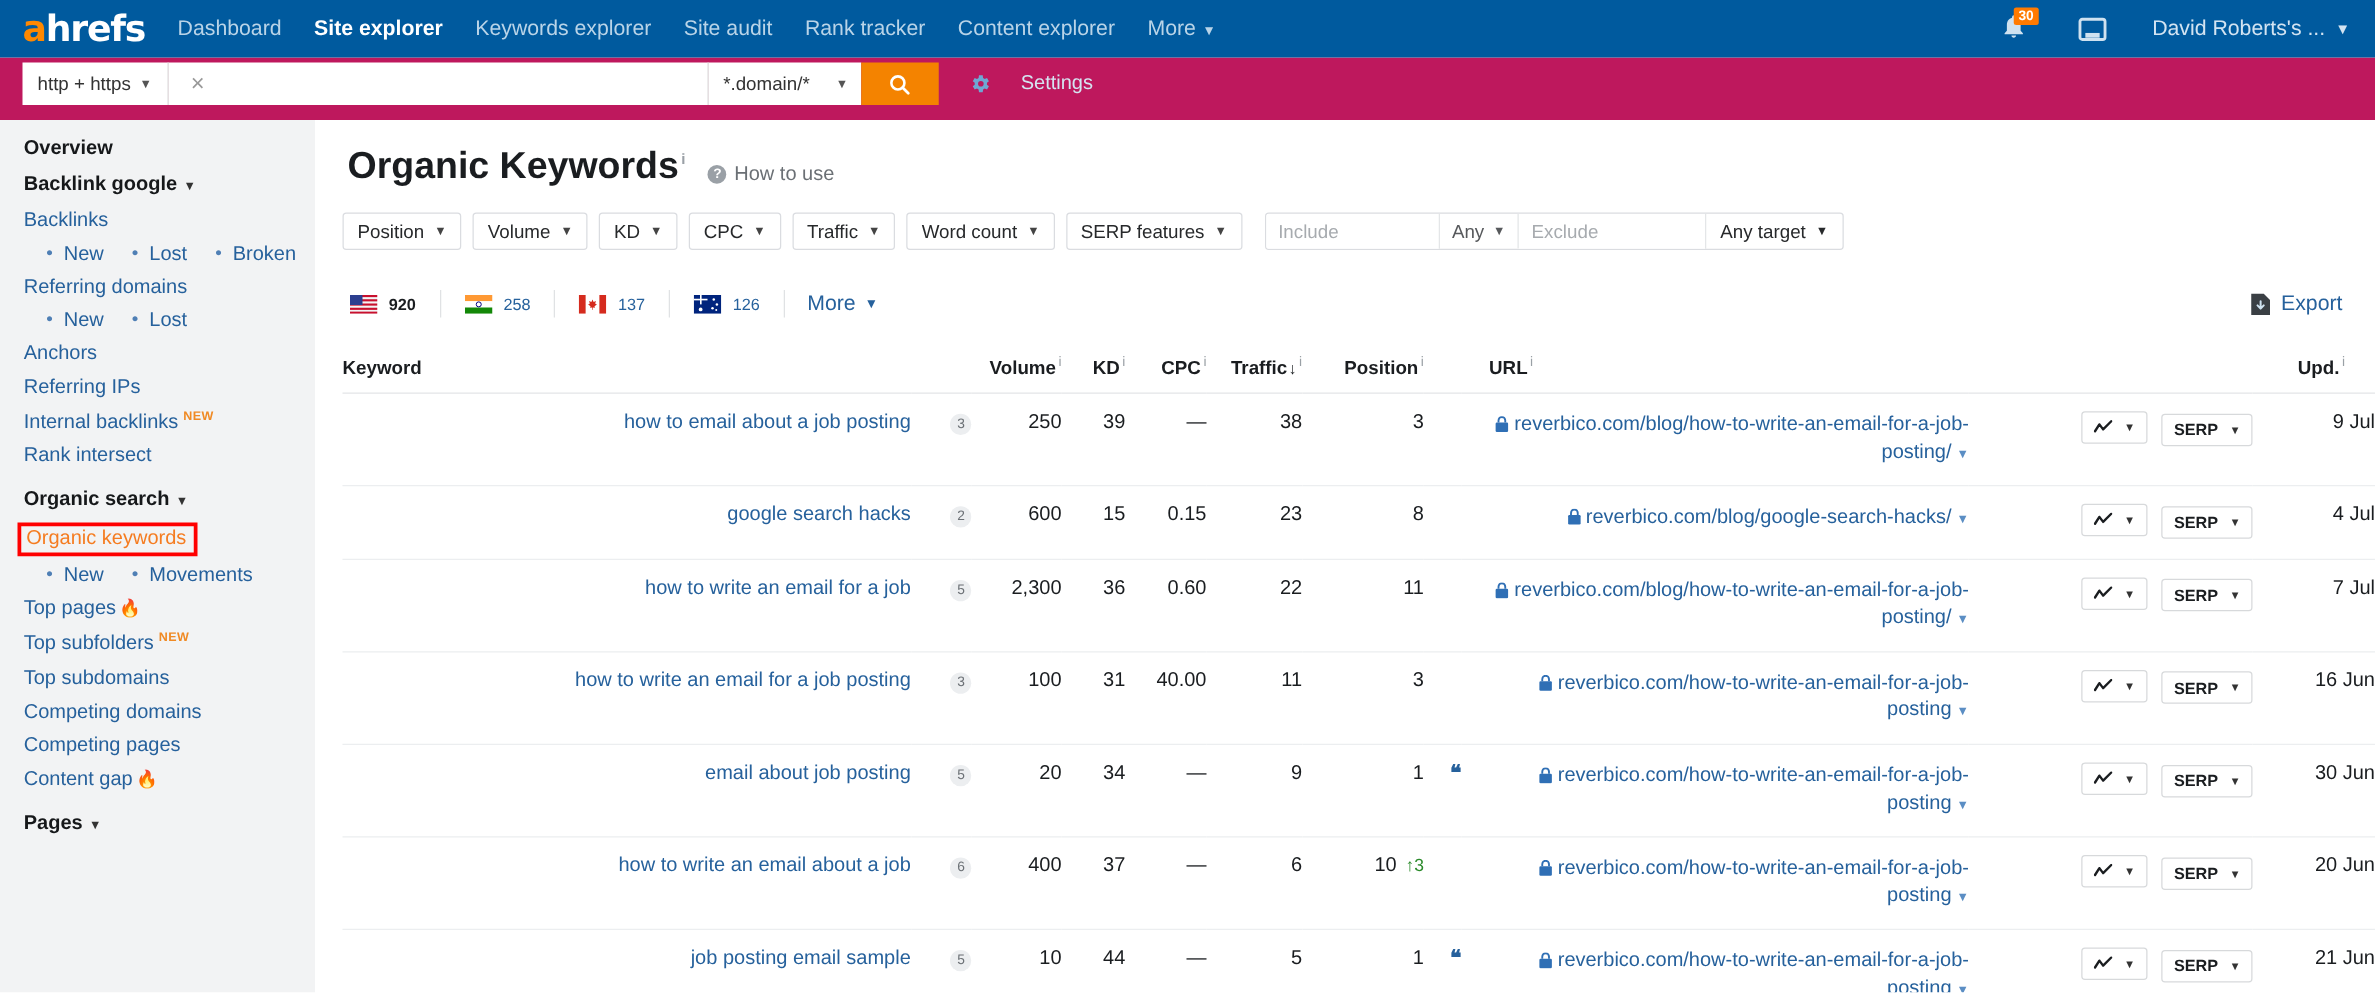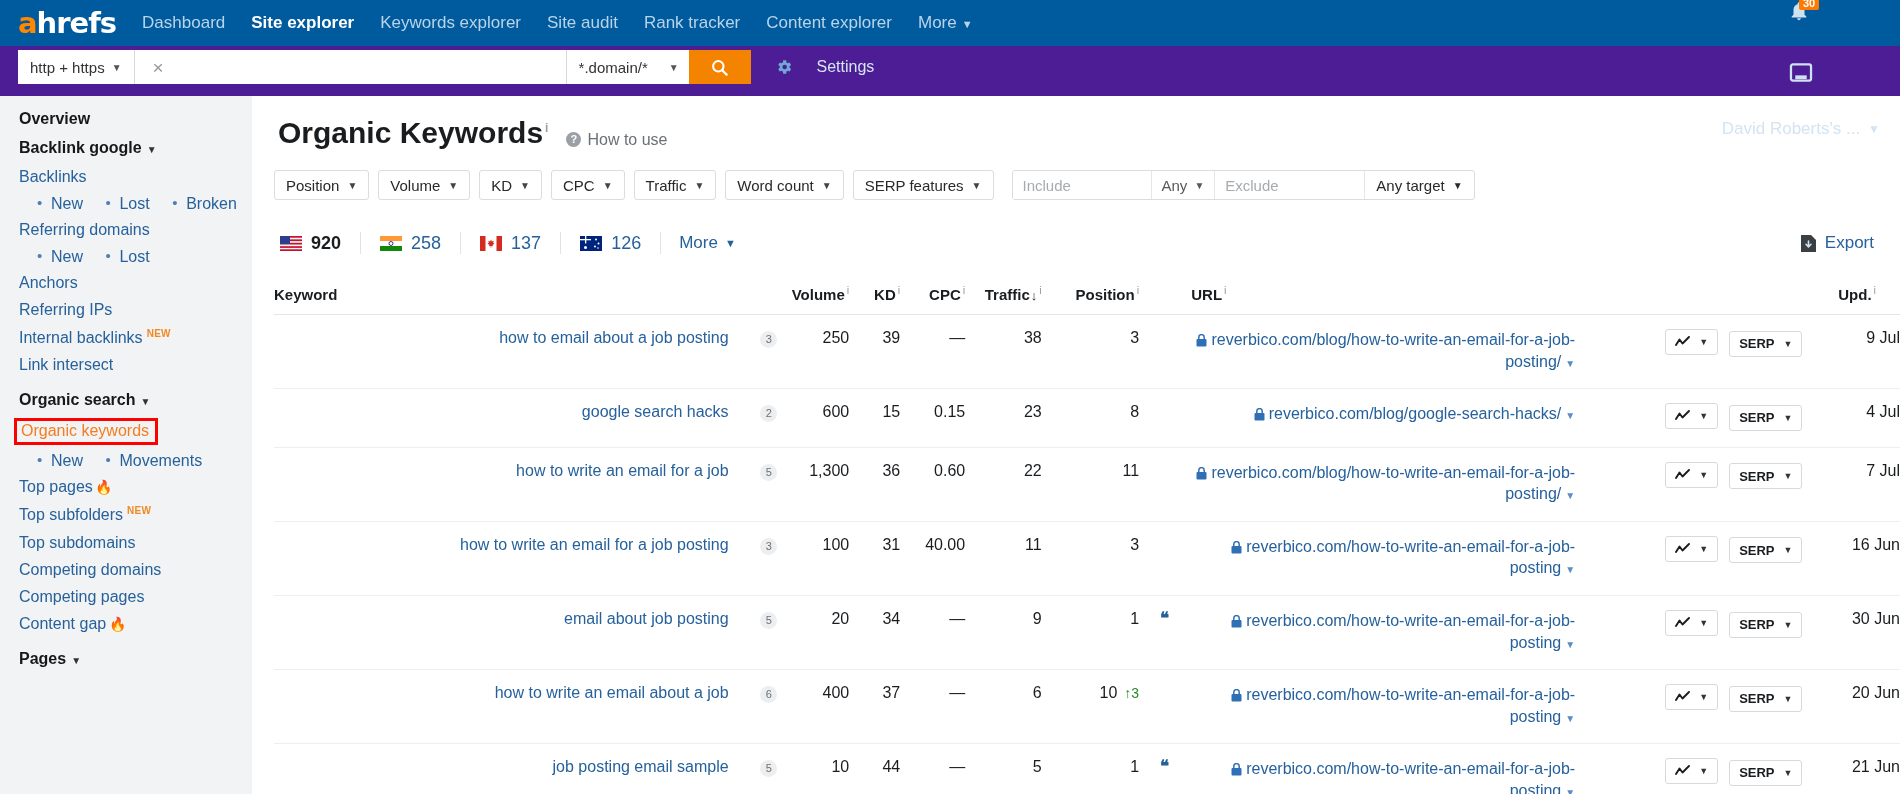--- a/index.html
+++ b/index.html
@@ -43,21 +43,20 @@
   }
   .nav-link.active { color: #ffffff; font-weight: bold; }
   .nav-link .caret { font-size: 11px; margin-left: 5px; }
   .topnav-right {
     position: absolute;
     right: 20px; top: 0;
     height: 46px;
     display: flex;
     align-items: center;
     gap: 36px;
-    flex-direction: column;
   }
   .bell-wrap { position: relative; width: 26px; height: 26px; cursor: pointer; }
   .bell-badge {
     position: absolute;
     left: 11px; top: -4px;
     background: #ff7a00;
     color: #fff;
     font-size: 11px;
     font-weight: bold;
     border-radius: 2px;
@@ -69,21 +68,21 @@
     color: #d3e4f2;
     font-size: 17px;
     white-space: nowrap;
     cursor: pointer;
   }
   .user-caret { color: #d3e4f2; font-size: 12px; margin-left: 8px; }
 
   
   .searchbar {
     height: 50px;
-    background: #4c1d95;
+    background: #be185d;
     display: flex;
     align-items: center;
     padding: 0 0 8px 18px;
   }
   .sb-proto {
     background: #fff;
     height: 34px;
     display: flex;
     align-items: center;
     padding: 0 12px;
@@ -330,21 +329,21 @@
     align-items: center;
     margin-top: 26px;
     padding-right: 26px;
     height: 34px;
   }
   .country {
     display: inline-flex;
     align-items: center;
     gap: 9px;
     padding: 0 19px;
-    font-size: 18px;
+    font-size: 13px;
     cursor: pointer;
     border-right: 1px solid #e0e2e4;
     height: 22px;
   }
   .country:first-child { padding-left: 6px; }
   .country .cnt { color: #26619c; }
   .country.active .cnt { color: #1a1d20; font-weight: bold; }
   .flag { width: 22px; height: 15px; display: block; }
   .more-countries {
     display: inline-flex;
@@ -532,21 +531,21 @@
     <span class="sb-sub">Lost</span>
     <span class="sb-sub">Broken</span>
     <div class="sb-spacer"></div>
     <span class="sb-item">Referring domains</span>
     <span class="sb-sub">New</span>
     <span class="sb-sub">Lost</span>
     <div class="sb-spacer"></div>
     <span class="sb-item">Anchors</span>
     <span class="sb-item">Referring IPs</span>
     <span class="sb-item"><span>Internal backlinks</span><span class="tag-new">NEW</span></span>
-    <span class="sb-item">Link intersect</span>
+    <span class="sb-item">Rank intersect</span>
     <div class="sb-spacer"></div>
 
     <div class="sb-group-title">
       <span>Organic search</span><span class="caret">▼</span>
     </div>
     <div><span class="sb-highlight">Organic keywords</span></div>
     <span class="sb-sub">New</span>
     <span class="sb-sub">Movements</span>
     <div class="sb-spacer"></div>
     <span class="sb-item"><span>Top pages</span><span class="fire">🔥</span></span>
@@ -756,21 +755,21 @@
                   <span class="caret">▼</span>
                 </span><span class="mini-btn" style="margin-left:11px">
                   <span>SERP</span>
                   <span class="caret">▼</span>
                 </span></td>
               <td class="upd">4 Jul</td>
             </tr>
             <tr>
               <td class="kw"><a class="kw-link">how to write an email for a job</a></td>
               <td><span class="sf-badge">5</span></td>
-              <td>1,300</td>
+              <td>2,300</td>
               <td>36</td>
               <td><span class="dash">0.60</span></td>
               <td>22</td>
               <td class="pos-cell">11</td>
               <td class="quote-cell"></td>
               <td class="url"><svg width="11" height="13" viewBox="0 0 11 13" style="vertical-align:-2px;margin-right:4px">
                   <rect x="0.5" y="5" width="10" height="7.5" rx="1" fill="#2f6fb5"></rect>
                   <path d="M2.8 5V3.3a2.7 2.7 0 0 1 5.4 0V5" fill="none" stroke="#2f6fb5" stroke-width="1.5"></path>
                 </svg><a class="url-link">reverbico.com/blog/how-to-write-an-email-for-a-job-posting/</a><span class="url-caret">▼</span></td>
               <td class="act"><span class="mini-btn">

